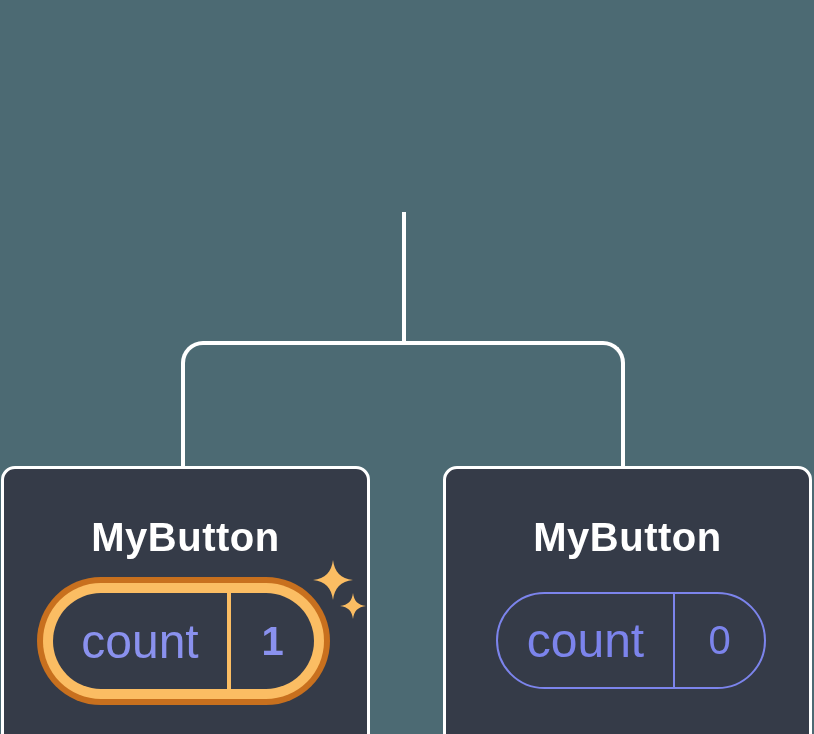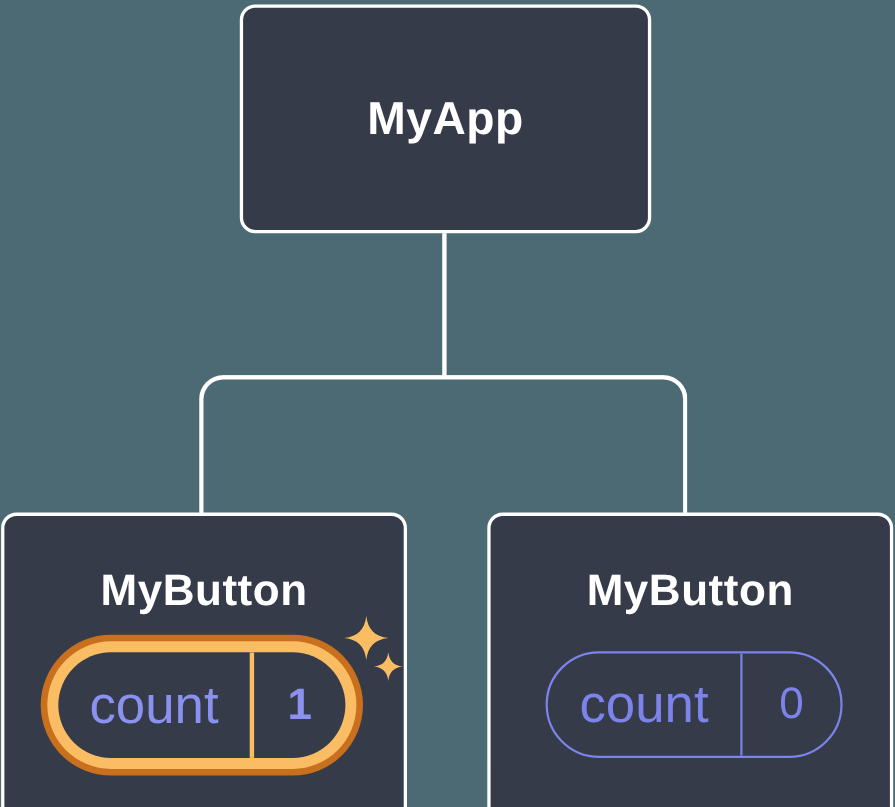--- a/index.html
+++ b/index.html
@@ -144,23 +144,20 @@
   .sparkle-large { left: 313px; top: 560px; width: 40px; height: 40px; }
   .sparkle-small { left: 340px; top: 593px; width: 26px; height: 26px; }
   .sparkle svg { display: block; width: 100%; height: 100%; }
   .sparkle path { fill: var(--highlight-orange-light, #FBBD63); }
 </style>
 </head>
 <body>
 
 <div class="canvas">
 
-  <div class="node node-root">
-    <span class="node-label">MyApp</span>
-  </div>
 
   <div class="connector-stem"></div>
   <div class="connector-bracket"></div>
 
   <div class="node node-child node-child-left">
     <div class="node-title">MyButton</div>
     <div class="highlight-ring">
       <div class="highlight-ring-mid">
         <div class="state-pill-body">
           <div class="pill-section pill-key">

